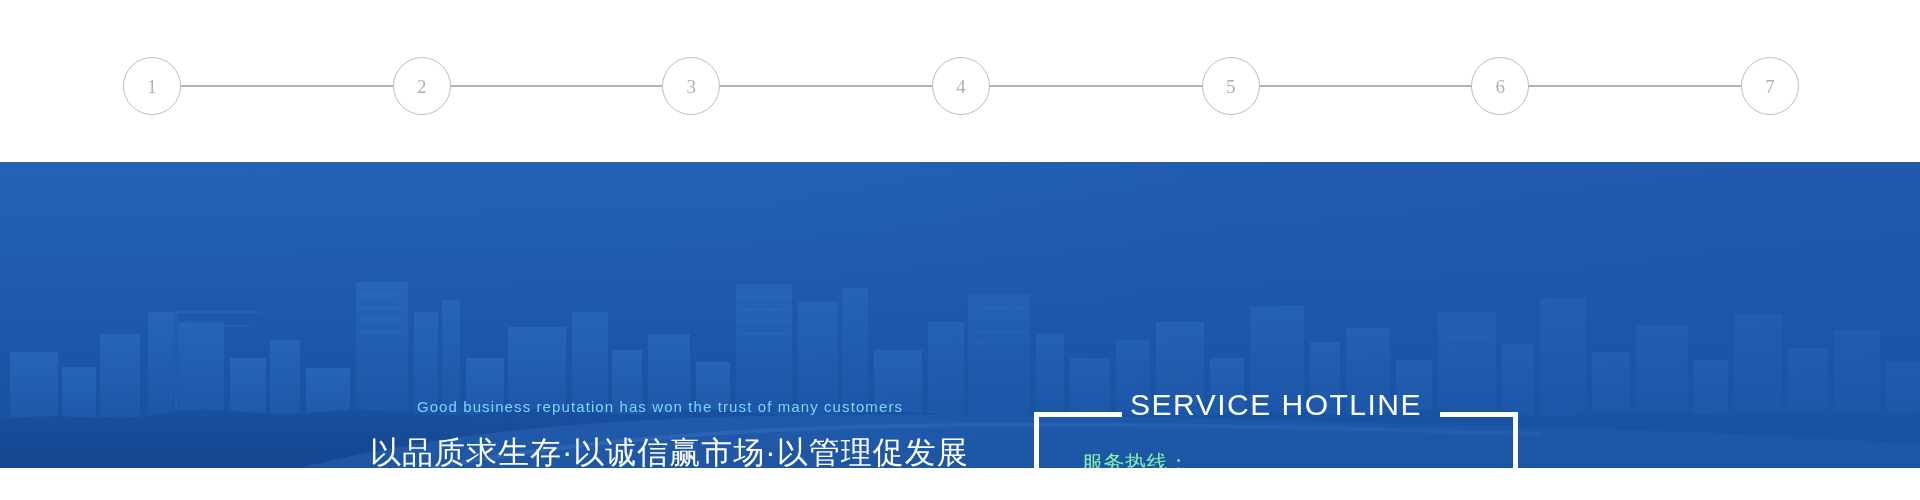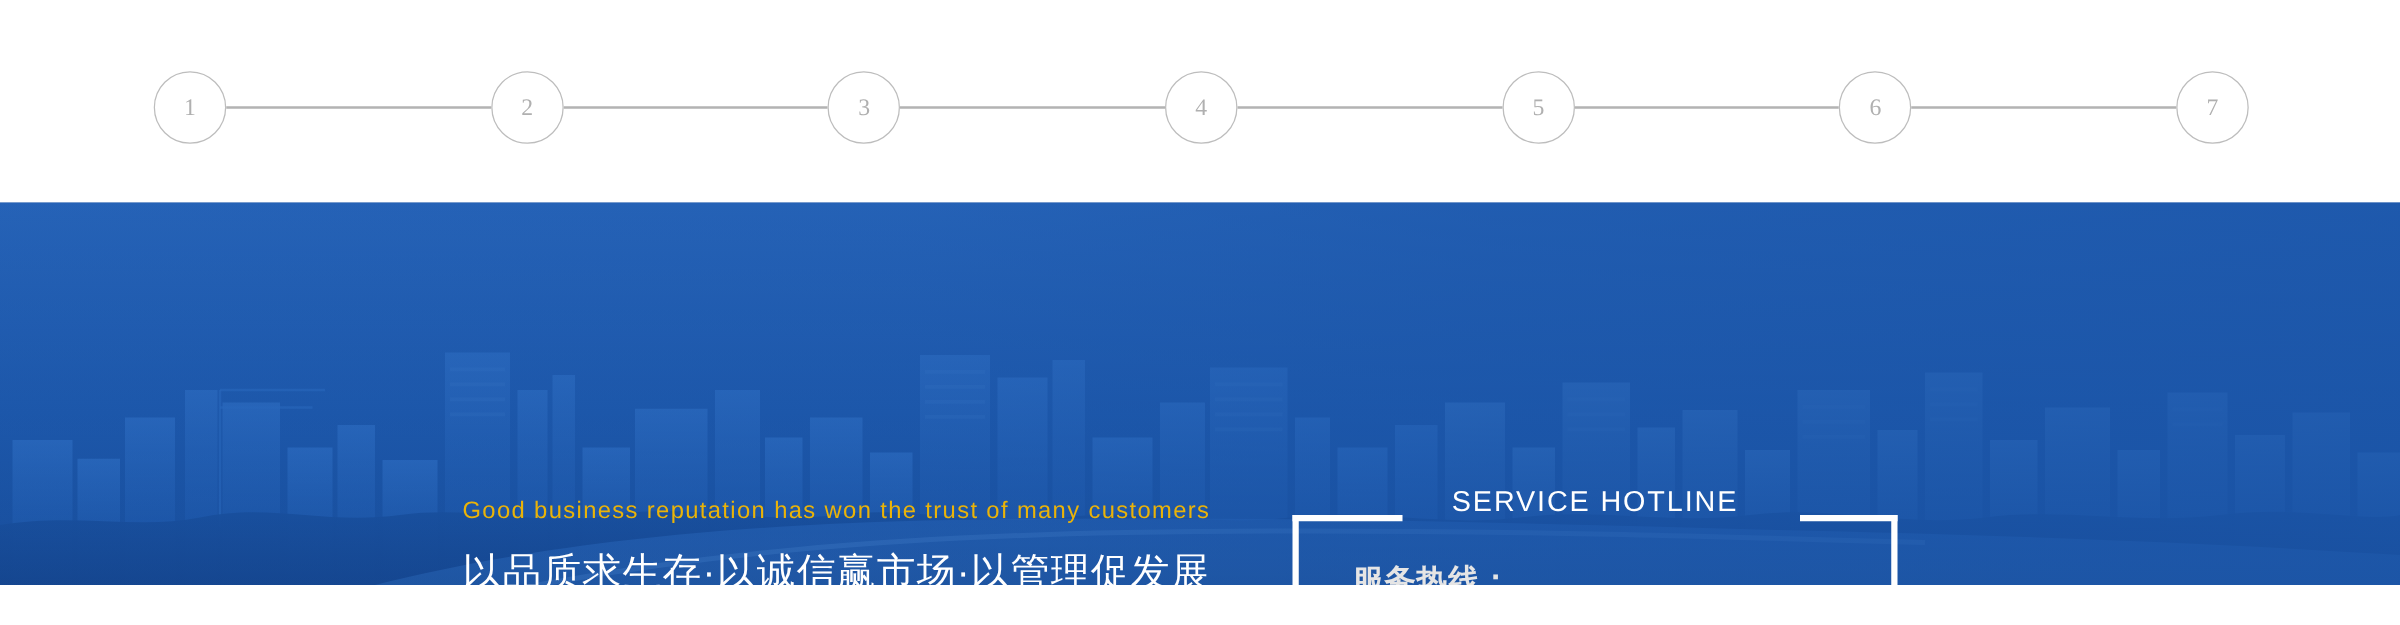--- a/index.html
+++ b/index.html
@@ -87,22 +87,22 @@
   
   #slogan-block {
     position: absolute;
     left: 370px;
     top: 236px;
     width: 580px;
     text-align: center;
     z-index: 4;
   }
   #slogan-en {
-    color: #eab308;
-    font-size: 19px;
+    color: #7dd3fc;
+    font-size: 15px;
     letter-spacing: 1.1px;
     line-height: 1.2;
     white-space: nowrap;
   }
   #slogan-main {
     color: #ffffff;
     font-size: 31px;
     letter-spacing: 1px;
     margin-top: 18px;
     line-height: 1.2;
@@ -123,41 +123,41 @@
   #frame-right  { right: 0;  top: 0;    width: 5px;  height: 135px; }
   #frame-top-l  { left: 0;   top: 0;    width: 88px; height: 5px; }
   #frame-top-r  { right: 0;  top: 0;    width: 78px; height: 5px; }
 
   #hotline-title {
     position: absolute;
     left: 0; top: -22px;
     width: 484px;
     text-align: center;
     color: #ffffff;
-    font-size: 23px;
+    font-size: 30px;
     letter-spacing: 1.5px;
     line-height: 1;
     white-space: nowrap;
   }
   #hotline-rows {
     position: absolute;
     left: 0; top: 38px;
     width: 484px;
   }
   .hotline-row {
     display: flex;
     align-items: baseline;
     justify-content: flex-start;
     padding-left: 48px;
     white-space: nowrap;
   }
   #hotline-label {
-    color: #e5e5e5;
-    font-size: 25px;
-    font-weight: bold;
+    color: #86efac;
+    font-size: 21px;
+    font-weight: normal;
     letter-spacing: 0.5px;
     line-height: 1.25;
   }
   .hotline-number {
     color: #f2f21a;
     font-size: 26px;
     font-weight: bold;
     letter-spacing: 0.4px;
     line-height: 1.25;
   }

